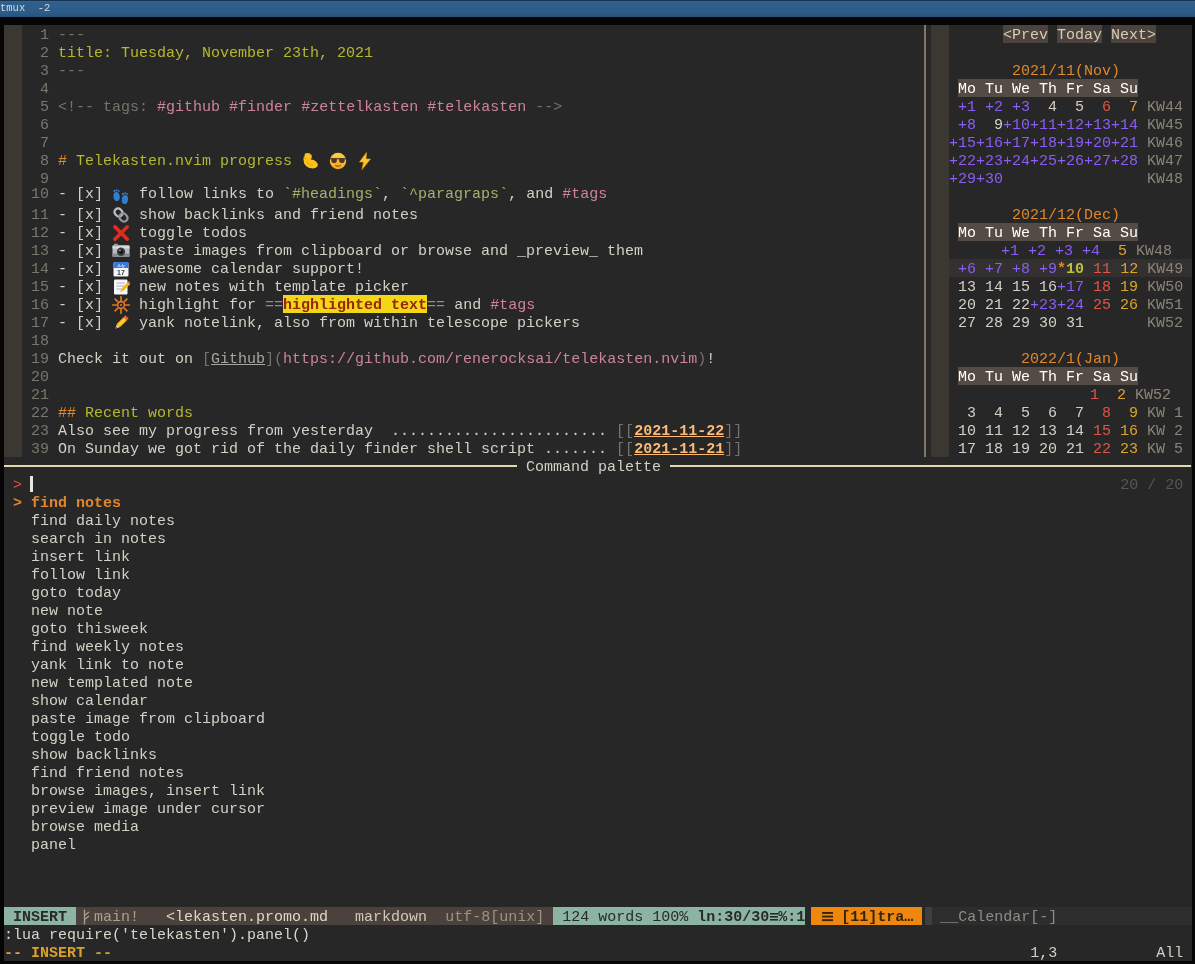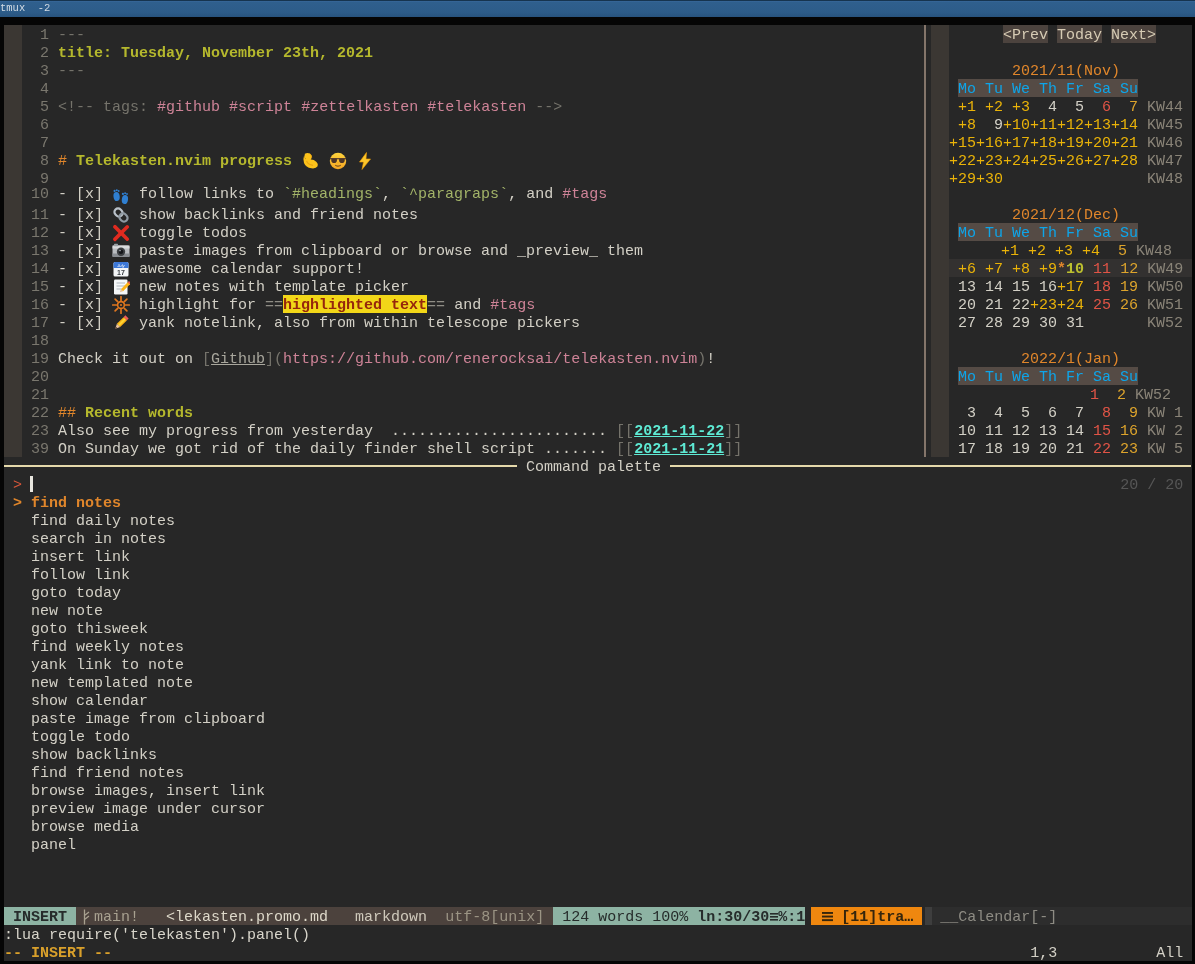--- a/index.html
+++ b/index.html
@@ -4,31 +4,31 @@
 body{width:1195px;height:964px;background:#050505;position:relative;overflow:hidden;
  font:15px/18px "Liberation Mono",monospace;}
 pre.r{position:absolute;left:4px;margin:0;white-space:pre;
  font:15px/18px "Liberation Mono",monospace;color:#d3d0c6;}
 .b{font-weight:bold}
 .num{color:#7a776e}
 .cm{color:#75736b}
 .pk{color:#ce8397}
 .or{color:#e0862b}
 .ob{color:#e0862b;font-weight:bold}
-.ol{color:#b5b82d;font-weight:bold}
+.ol{color:#b5b82d;font-weight:normal}
 .gr{color:#a2b368}
-.dt{color:#5eead4;font-weight:bold;text-decoration:underline}
+.dt{color:#fdba74;font-weight:bold;text-decoration:underline}
 .gh{color:#a9a79d;text-decoration:underline}
-.tl{color:#eab308}
+.tl{color:#8b5cf6}
 .rd{color:#e15446}
 .yl{color:#dda42c}
 .kw{color:#8a8478}
 .tdy{color:#bdc02f;font-weight:bold}
 .ast{color:#e0862b;font-weight:bold}
-.hdr{color:#0ea5e9}
+.hdr{color:#ffffff}
 .btn{color:#d6cbb4}
 .hl{color:#96260c;font-weight:bold}
 .pr{color:#d8573a}
 .cnt{color:#565656}
 .eq{color:#8f8d85}
 .sg{color:#262c2b}
 .dk{color:#a8a190}
 .fn{color:#ded9ca}
 .mdw{color:#cfc9bb}
 .enc{color:#9b9484}
@@ -190,21 +190,21 @@
   </svg>
 <svg style="position:absolute;left:822px;top:912px;z-index:3" width="11" height="10" viewBox="0 0 11 10">
     <rect x="0" y="0.0" width="11" height="1.9" fill="#35250c"></rect>
     <rect x="0" y="3.6" width="11" height="1.9" fill="#35250c"></rect>
     <rect x="0" y="7.2" width="11" height="1.9" fill="#35250c"></rect>
   </svg>
 <pre class="r" style="top:26.5px"><span class="num">    1</span> <span class="cm">---</span></pre>
 <pre class="r" style="top:44.5px"><span class="num">    2</span> <span class="ol">title: Tuesday, November 23th, 2021</span></pre>
 <pre class="r" style="top:62.5px"><span class="num">    3</span> <span class="cm">---</span></pre>
 <pre class="r" style="top:80.5px"><span class="num">    4</span> </pre>
-<pre class="r" style="top:98.5px"><span class="num">    5</span> <span class="cm">&lt;!-- tags: </span><span class="pk">#github</span> <span class="pk">#script</span> <span class="pk">#zettelkasten</span> <span class="pk">#telekasten</span><span class="cm"> --&gt;</span></pre>
+<pre class="r" style="top:98.5px"><span class="num">    5</span> <span class="cm">&lt;!-- tags: </span><span class="pk">#github</span> <span class="pk">#finder</span> <span class="pk">#zettelkasten</span> <span class="pk">#telekasten</span><span class="cm"> --&gt;</span></pre>
 <pre class="r" style="top:116.5px"><span class="num">    6</span> </pre>
 <pre class="r" style="top:134.5px"><span class="num">    7</span> </pre>
 <pre class="r" style="top:152.5px"><span class="num">    8</span> <span class="or">#</span><span class="ol"> Telekasten.nvim progress</span></pre>
 <pre class="r" style="top:170.5px"><span class="num">    9</span> </pre>
 <pre class="r" style="top:186px"><span class="num">   10</span> - [x]    follow links to <span class="gr">`#headings`</span>, <span class="gr">`^paragraps`</span>, and <span class="pk">#tags</span></pre>
 <pre class="r" style="top:206.5px"><span class="num">   11</span> - [x]    show backlinks and friend notes</pre>
 <pre class="r" style="top:224.5px"><span class="num">   12</span> - [x]    toggle todos</pre>
 <pre class="r" style="top:242.5px"><span class="num">   13</span> - [x]    paste images from clipboard or browse and _preview_ them</pre>
 <pre class="r" style="top:260.5px"><span class="num">   14</span> - [x]    awesome calendar support!</pre>
 <pre class="r" style="top:278.5px"><span class="num">   15</span> - [x]    new notes with template picker</pre>

